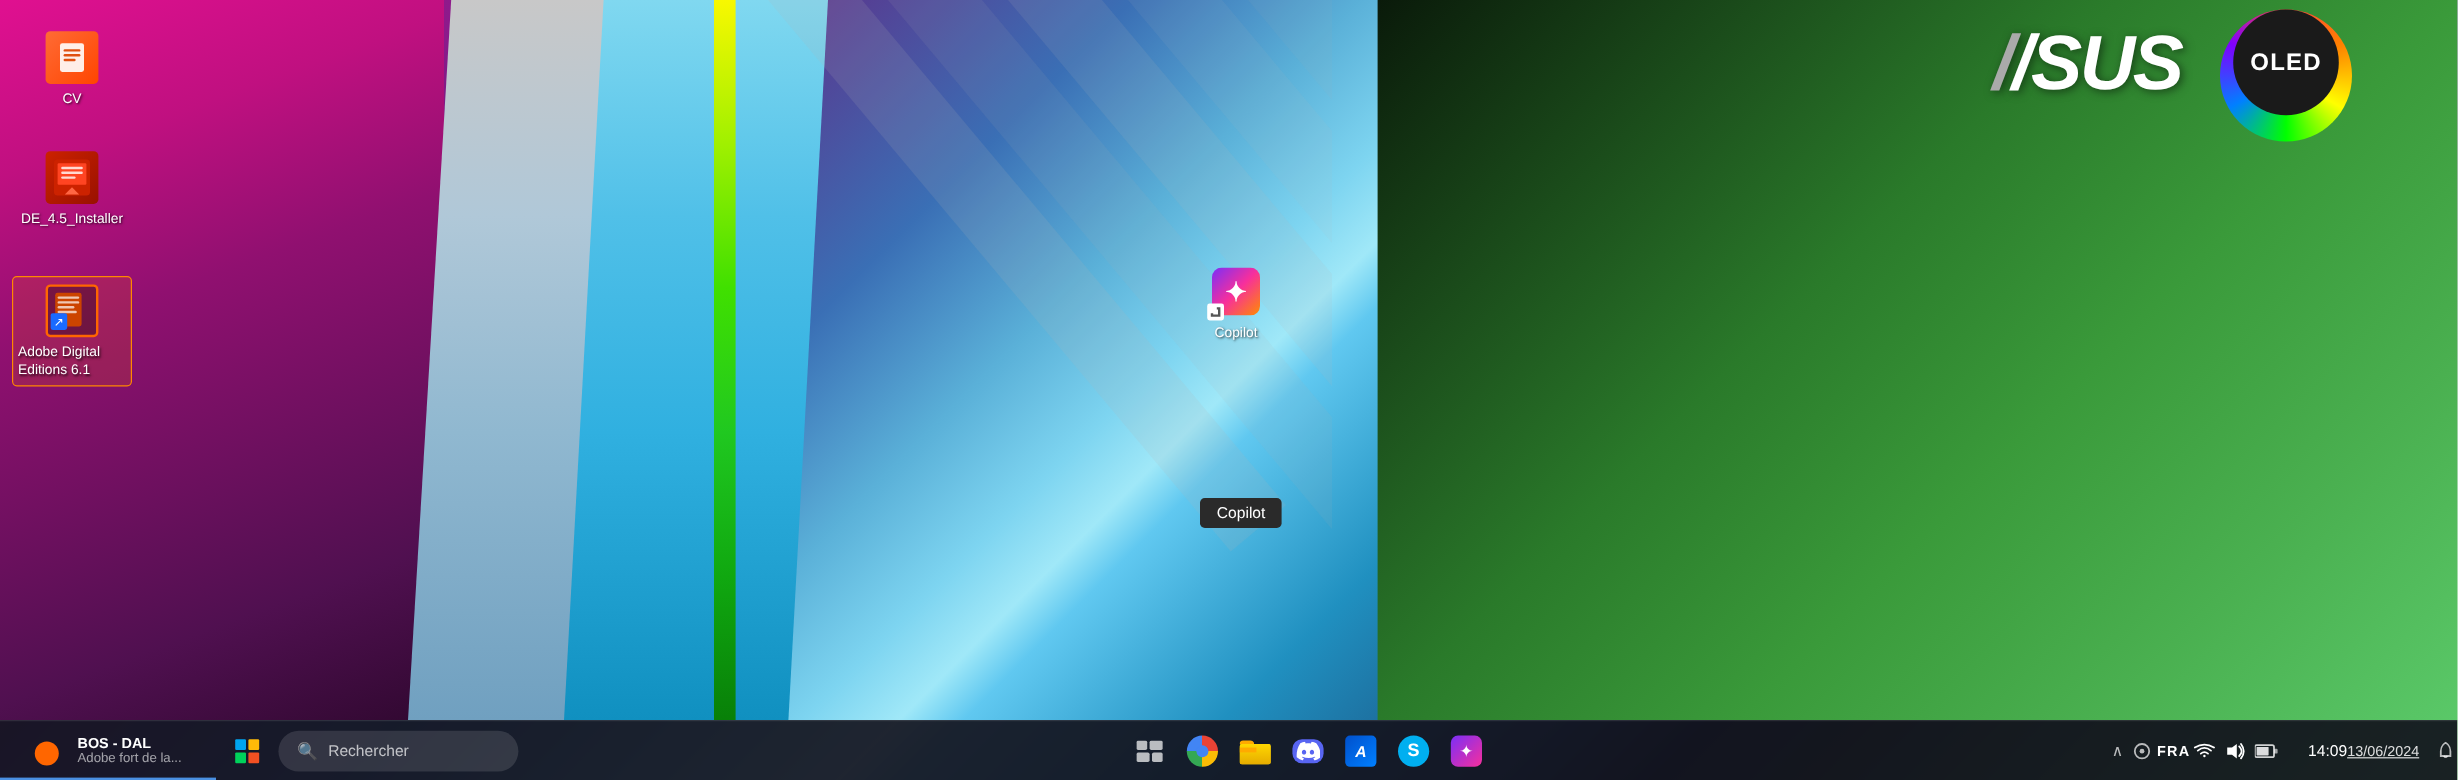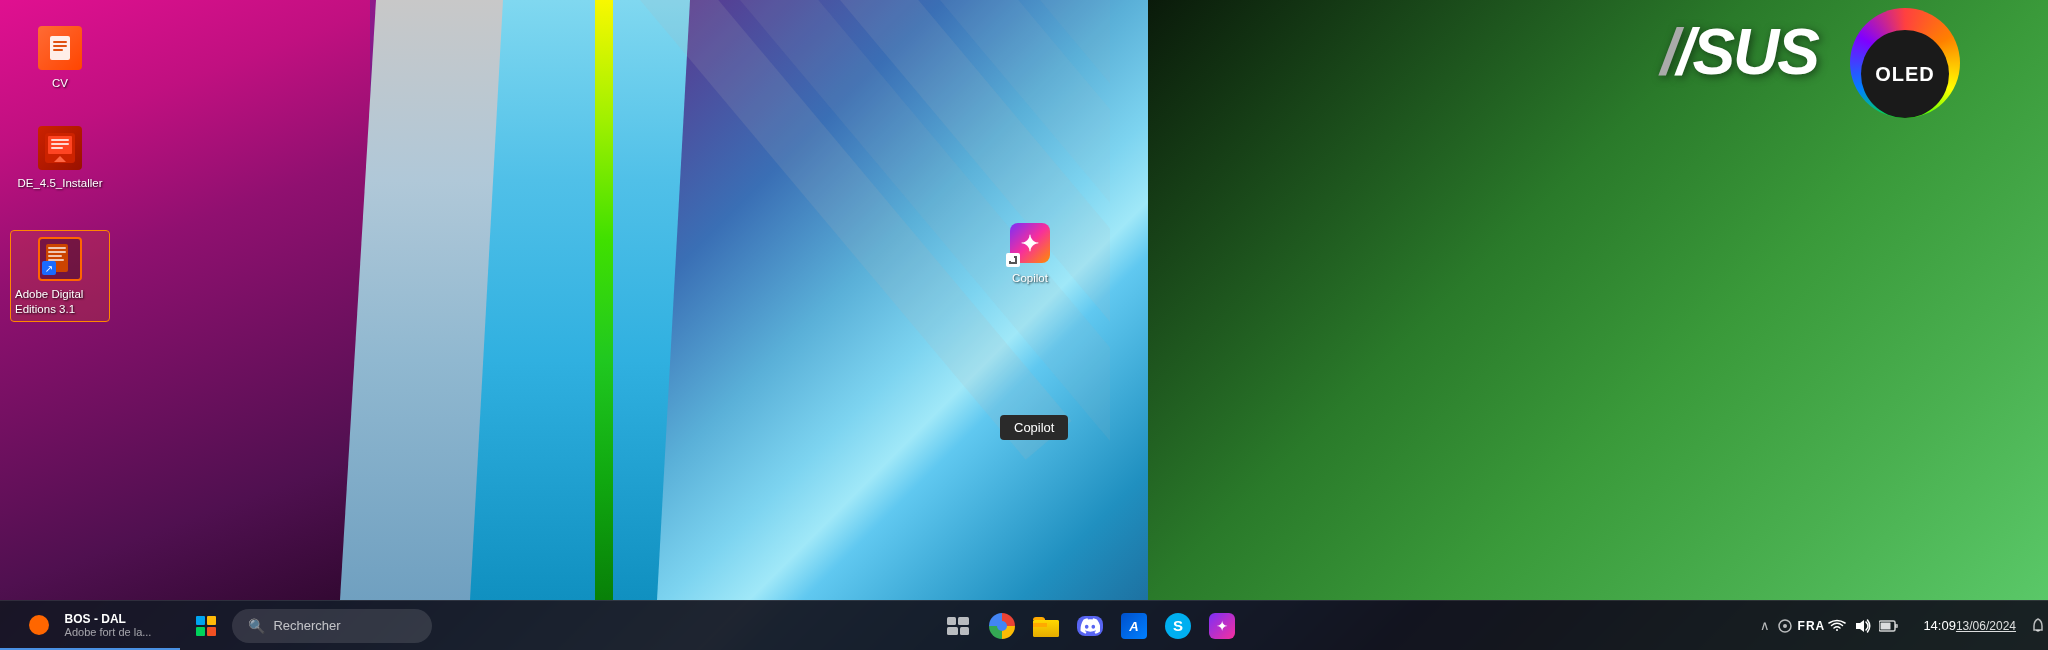--- a/index.html
+++ b/index.html
@@ -80,21 +80,21 @@
     
     .oled-badge {
       position: absolute;
       top: 8px;
       right: 88px;
       width: 110px;
       height: 110px;
       border-radius: 50%;
       background: conic-gradient(#ff4040, #ff8000, #ffff00, #00ff00, #0080ff, #8000ff, #ff4040);
       display: flex;
-      align-items: flex-end;
+      align-items: flex-start;
       justify-content: center;
     }
 
     .oled-inner {
       width: 88px;
       height: 88px;
       border-radius: 50%;
       background: #1a1a1a;
       display: flex;
       align-items: center;
@@ -529,21 +529,21 @@
           <rect x="6" y="6" width="18" height="2" rx="1" fill="white" opacity="0.7"></rect>
           <rect x="6" y="10" width="18" height="2" rx="1" fill="white" opacity="0.7"></rect>
           <rect x="6" y="14" width="14" height="2" rx="1" fill="white" opacity="0.7"></rect>
           <rect x="6" y="18" width="16" height="2" rx="1" fill="white" opacity="0.7"></rect>
 
           <rect x="0" y="20" width="14" height="14" rx="2" fill="#1a6aff"></rect>
           <text x="7" y="31" text-anchor="middle" font-size="10" fill="white">↗</text>
         </svg>
       </div>
     </div>
-    <div class="icon-label">Adobe Digital Editions 3.1</div>
+    <div class="icon-label">Adobe Digital Editions 6.1</div>
   </div>
 
   <div class="desktop-icon" style="top: 215px; left: 980px;">
     <div class="icon-img">
       <div class="copilot-icon-box">
 
         <div style="position:absolute;bottom:0;left:0;width:14px;height:14px;background:white;border-radius:2px;z-index:2;display:flex;align-items:center;justify-content:center;">
           <svg width="10" height="10" viewBox="0 0 10 10">
               <polygon points="1,9 9,9 9,1 6,1 6,3 7,3 7,7 3,7 3,6 1,6" fill="#555"></polygon>
             </svg>
@@ -565,21 +565,21 @@
     <div class="icon-label">Copilot</div>
   </div>
 
   <div class="copilot-tooltip" style="top: 415px; left: 1000px;">
     <span>Copilot</span>
   </div>
 
   <div id="taskbar">
 
     <div class="taskbar-left-item taskbar-running-app">
-      <div style="display:flex;align-items:center;gap:8px;">
+      <div style="display:flex;align-items:flex-end;gap:8px;">
         <div class="taskbar-basketball-icon"></div>
         <div>
           <div class="taskbar-running-title">BOS - DAL</div>
           <div class="taskbar-running-subtitle">Adobe fort de la...</div>
         </div>
       </div>
     </div>
 
     <div class="win-button">
       <div class="win-logo">

